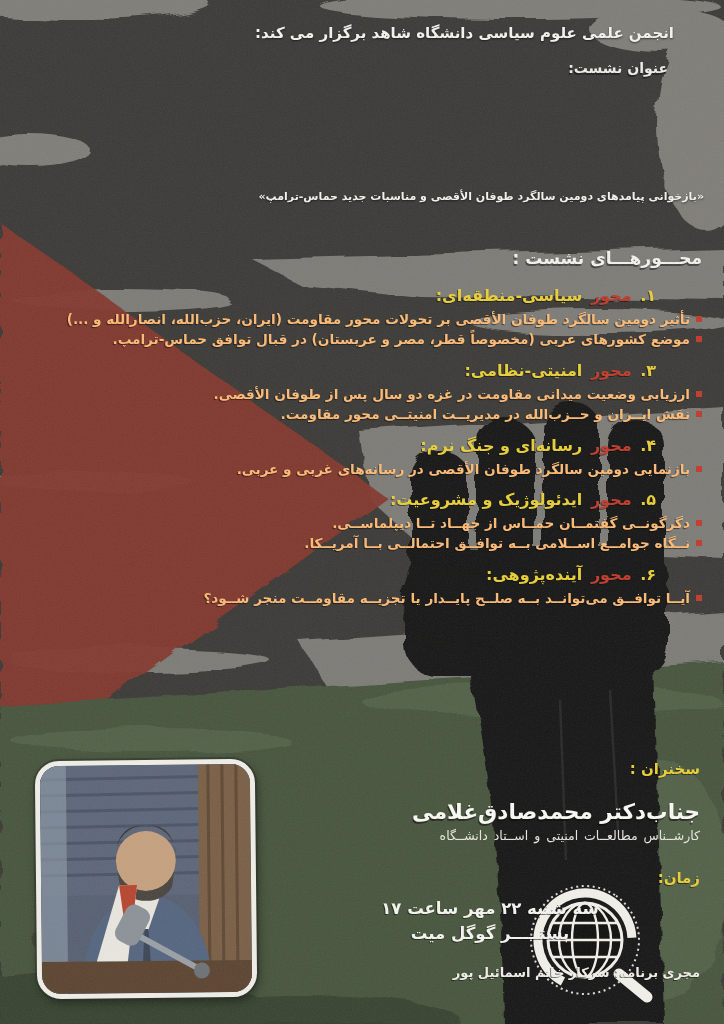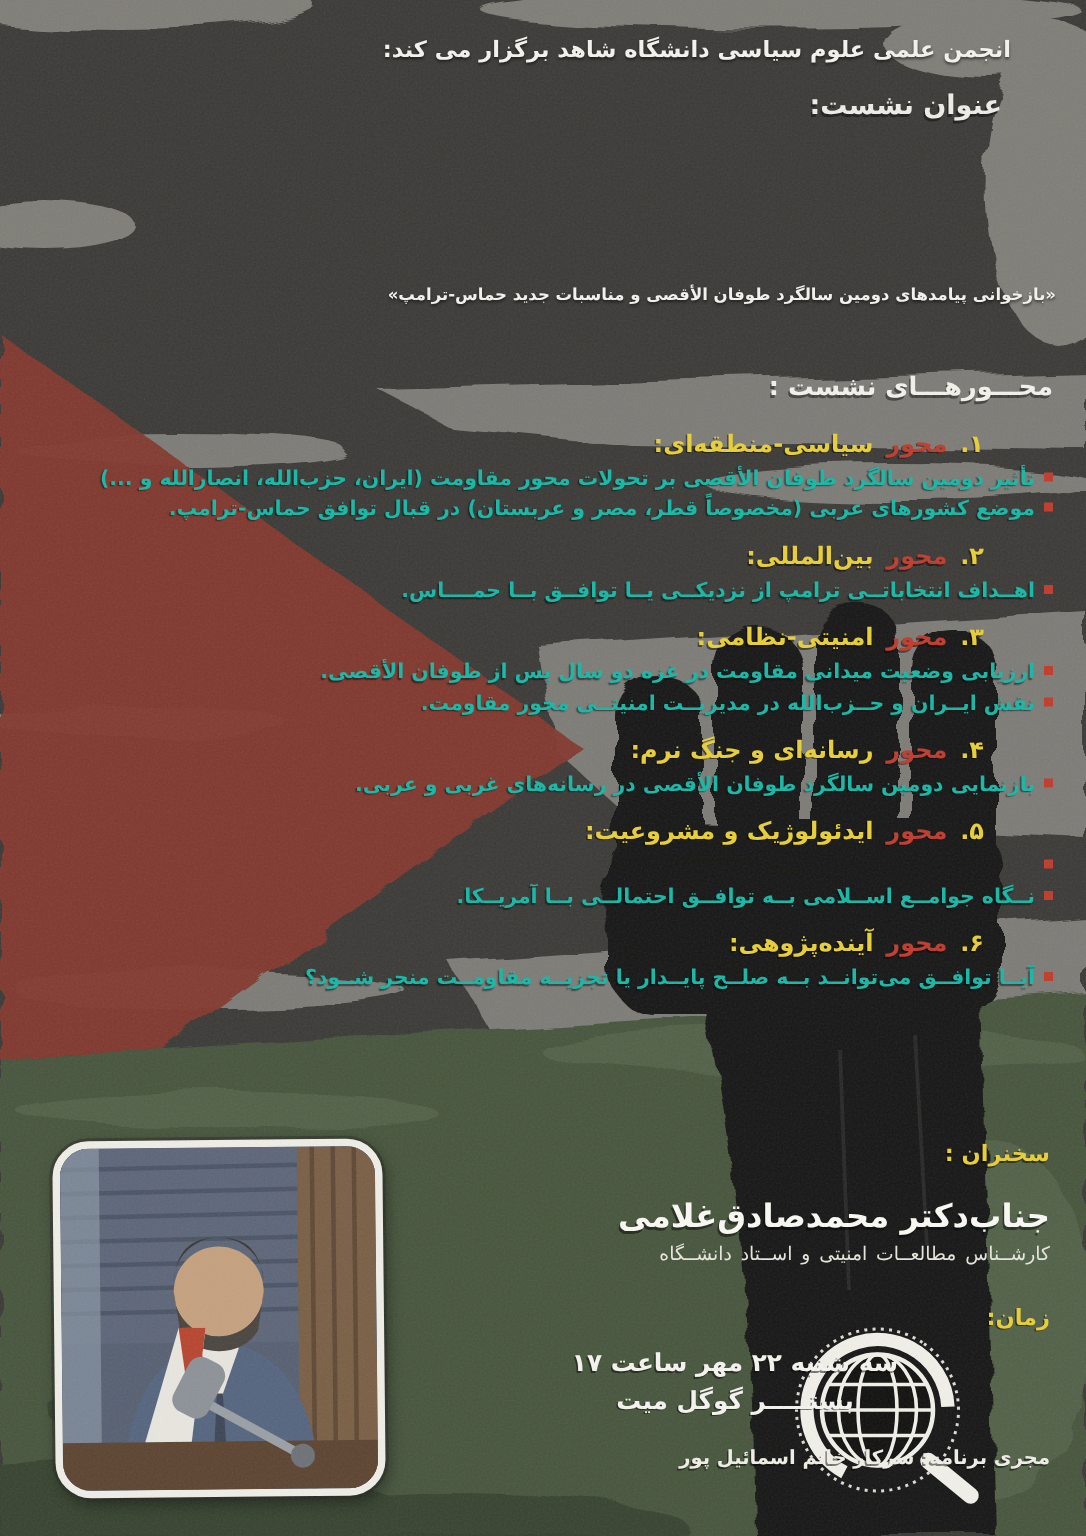--- a/index.html
+++ b/index.html
@@ -5,38 +5,38 @@
   html,body{margin:0;padding:0;background:#222;}
   #poster{
     position:relative;width:724px;height:1024px;margin:0 auto;
     background:#3b3a37;overflow:hidden;
     font-family:"DejaVu Sans",sans-serif;
     direction:rtl;
   }
   #bg-art{position:absolute;inset:0;z-index:0;}
   .txt{position:absolute;z-index:3;color:#f5f4ef;}
   .organizer{top:24px;right:50px;font-size:15px;font-weight:bold;text-shadow:0 1px 2px rgba(0,0,0,.6);}
-  .session-label{top:60px;right:56px;font-size:18px;font-weight:bold;letter-spacing:.5px;
+  .session-label{top:60px;right:56px;font-size:14px;font-weight:bold;letter-spacing:.5px;
     color:#efeee8;text-shadow:-1px 2px 0 rgba(0,0,0,.45);}
   .main-title{
     top:86px;right:26px;left:20px;text-align:center;
     font-size:57px;font-weight:bold;color:#f2e41e;line-height:1.2;
     text-shadow:-4px 5px 0 rgba(84,38,28,.85), -1px 1px 0 rgba(0,0,0,.5);
     white-space:nowrap;
   }
   .subtitle{top:190px;right:20px;left:22px;font-size:11px;font-weight:bold;
     text-shadow:0 1px 2px rgba(0,0,0,.6);}
   .axes-col{top:248px;right:22px;left:16px;text-align:right;}
   .axes-heading{font-size:17px;font-weight:bold;letter-spacing:1px;margin-bottom:18px;
     color:#f3f2ec;text-shadow:-1px 2px 0 rgba(0,0,0,.45);}
   .section{margin-bottom:11px;}
   .sec-head{font-size:16px;font-weight:bold;color:#e9cf35;margin:0 46px 4px 0;
     text-shadow:-1px 1px 0 rgba(0,0,0,.5);}
   .sec-head .kw{color:#c03a2b;padding:0 3px;}
-  .bullet{font-size:13.6px;font-weight:bold;line-height:1.5;color:#14b8a6;
+  .bullet{font-size:13.6px;font-weight:bold;line-height:1.5;color:#fdba74;
     text-shadow:-1px 1px 1px rgba(0,0,0,.55);}
   .bullet .sq{display:inline-block;width:6px;height:6px;background:#c03a2b;
     margin-left:6px;vertical-align:2px;}
   .b3{max-width:470px;}
   .speaker-col{top:760px;right:24px;width:436px;text-align:right;}
   .lbl-yellow{font-size:15px;font-weight:bold;color:#e9cf35;text-shadow:-1px 1px 0 rgba(0,0,0,.5);}
   .speaker-name{font-size:21.5px;font-weight:bold;color:#fbfaf5;margin-top:21px;letter-spacing:-.3px;
     text-shadow:-1px 2px 0 rgba(0,0,0,.5);}
   .speaker-desc{font-size:12.5px;color:#e9e7de;margin-top:4px;word-spacing:2px;}
   .time-label{margin-top:26px;}
@@ -147,28 +147,20 @@
     <div class="section">
       <div class="sec-head">
         <span>۱.</span>
         <span class="kw">محور</span>
         <span>سیاسی-منطقه‌ای:</span>
       </div>
       <div class="bullet"><span class="sq"></span><span>تأثیر دومین سالگرد طوفان الأقصی بر تحولات محور مقاومت (ایران، حزب‌الله، انصارالله و ...)</span></div>
       <div class="bullet"><span class="sq"></span><span>موضع کشورهای عربی (مخصوصاً قطر، مصر و عربستان) در قبال توافق حماس-ترامپ.</span></div>
     </div>
 
-    <div class="section">
-      <div class="sec-head">
-        <span>۲.</span>
-        <span class="kw">محور</span>
-        <span>بین‌المللی:</span>
-      </div>
-      <div class="bullet"><span class="sq"></span><span>اهــداف انتخاباتــی ترامپ از نزدیکــی یــا توافــق بــا حمــــاس.</span></div>
-    </div>
 
     <div class="section">
       <div class="sec-head">
         <span>۳.</span>
         <span class="kw">محور</span>
         <span>امنیتی-نظامی:</span>
       </div>
       <div class="bullet"><span class="sq"></span><span>ارزیابی وضعیت میدانی مقاومت در غزه دو سال پس از طوفان الأقصی.</span></div>
       <div class="bullet"><span class="sq"></span><span>نقش ایــران و حــزب‌الله در مدیریــت امنیتــی محور مقاومت.</span></div>
     </div>
@@ -181,21 +173,21 @@
       </div>
       <div class="bullet"><span class="sq"></span><span>بازنمایی دومین سالگرد طوفان الأقصی در رسانه‌های غربی و عربی.</span></div>
     </div>
 
     <div class="section">
       <div class="sec-head">
         <span>۵.</span>
         <span class="kw">محور</span>
         <span>ایدئولوژیک و مشروعیت:</span>
       </div>
-      <div class="bullet"><span class="sq"></span></div>
+      <div class="bullet"><span class="sq"></span><span>دگرگونــی گفتمــان حمــاس از جهــاد تــا دیپلماســی.</span></div>
       <div class="bullet"><span class="sq"></span><span>نــگاه جوامــع اســلامی بــه توافــق احتمالــی بــا آمریــکا.</span></div>
     </div>
 
     <div class="section">
       <div class="sec-head">
         <span>۶.</span>
         <span class="kw">محور</span>
         <span>آینده‌پژوهی:</span>
       </div>
       <div class="bullet"><span class="sq"></span><span>آیــا توافــق می‌توانــد بــه صلــح پایــدار یا تجزیــه مقاومــت منجر شــود؟</span></div>

